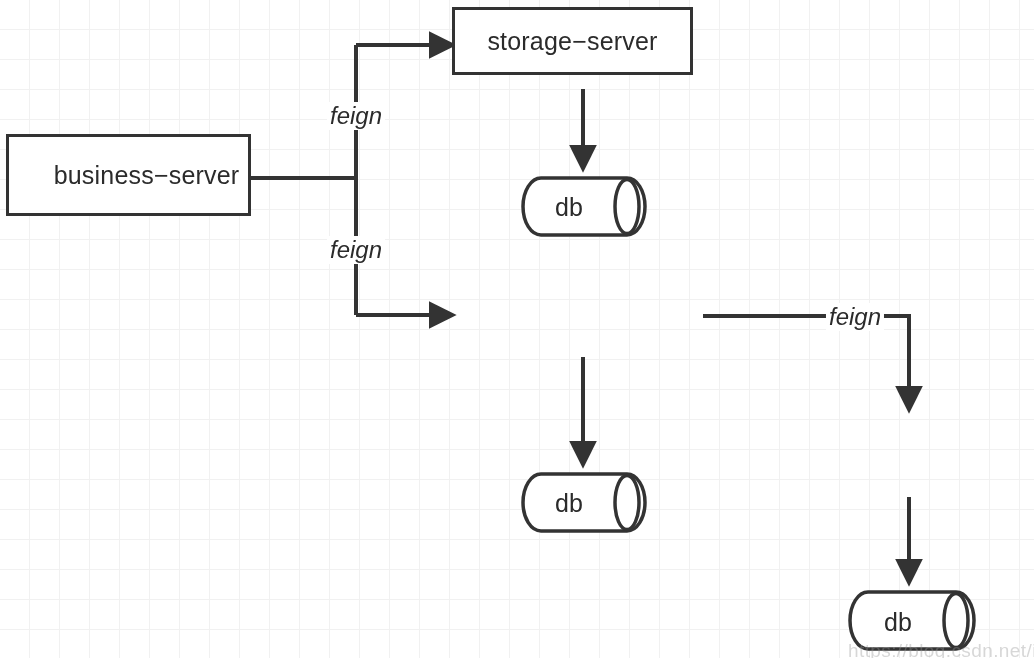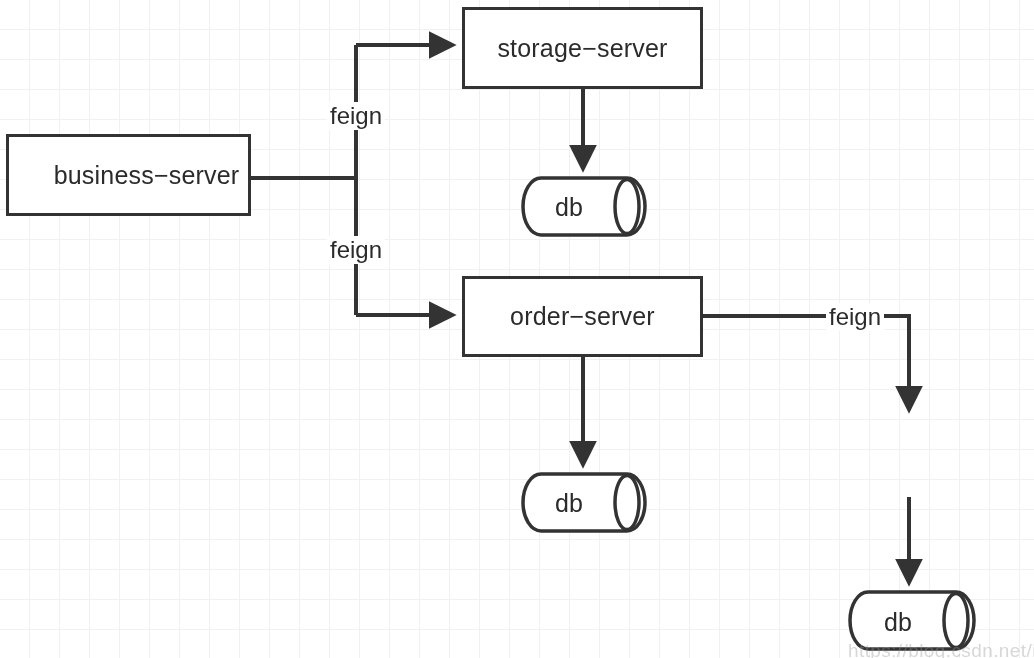--- a/index.html
+++ b/index.html
@@ -54,20 +54,21 @@
     transform: translate(-50%, -50%);
   }
   .edge-label {
     position: absolute;
     color: #2b2b2b;
     font-size: 24px;
     background: #ffffff;
     padding: 0 3px;
     white-space: nowrap;
     transform: translate(-50%, -50%);
+    font-style: italic;
   }
   .watermark {
     position: absolute;
     color: rgba(150,150,150,0.38);
     font-size: 19px;
     white-space: nowrap;
     letter-spacing: 0.4px;
   }
 </style>
 </head>
@@ -96,27 +97,24 @@
 
     <path d="M 703 316 L 909 316 L 909 409" fill="none" stroke="#333333" stroke-width="4" marker-end="url(#arrow)"></path>
 
     <path d="M 909 497 L 909 582" fill="none" stroke="#333333" stroke-width="4" marker-end="url(#arrow)"></path>
   </svg>
 
   <div class="node-box" style="left:6px; top:134px; width:245px; height:82px;padding-left:36px;">
     <span class="node-label">business−server</span>
   </div>
 
-  <div class="node-box" style="left:462px; top:7px; width:241px; height:82px;">
+  <div class="node-box" style="left:452px; top:7px; width:241px; height:68px;">
     <span class="node-label">storage−server</span>
   </div>
 
-  <div class="node-box" style="left:462px; top:276px; width:241px; height:81px;">
-    <span class="node-label">order−server</span>
-  </div>
 
 
   <div class="db-node" style="left:521px; top:176px; width:126px; height:61px;">
     <svg width="126" height="61" viewBox="0 0 126 61" xmlns="http://www.w3.org/2000/svg">
       <path d="M 20 2 L 106 2 A 18 28.5 0 0 1 106 59 L 20 59 A 18 28.5 0 0 1 20 2 Z" fill="#ffffff" stroke="#333333" stroke-width="3.5" stroke-linejoin="round"></path>
       <ellipse cx="106" cy="30.5" rx="12" ry="27" fill="none" stroke="#333333" stroke-width="3.5"></ellipse>
     </svg>
     <span class="db-label" style="left:48px; top:31px;">db</span>
   </div>
 

